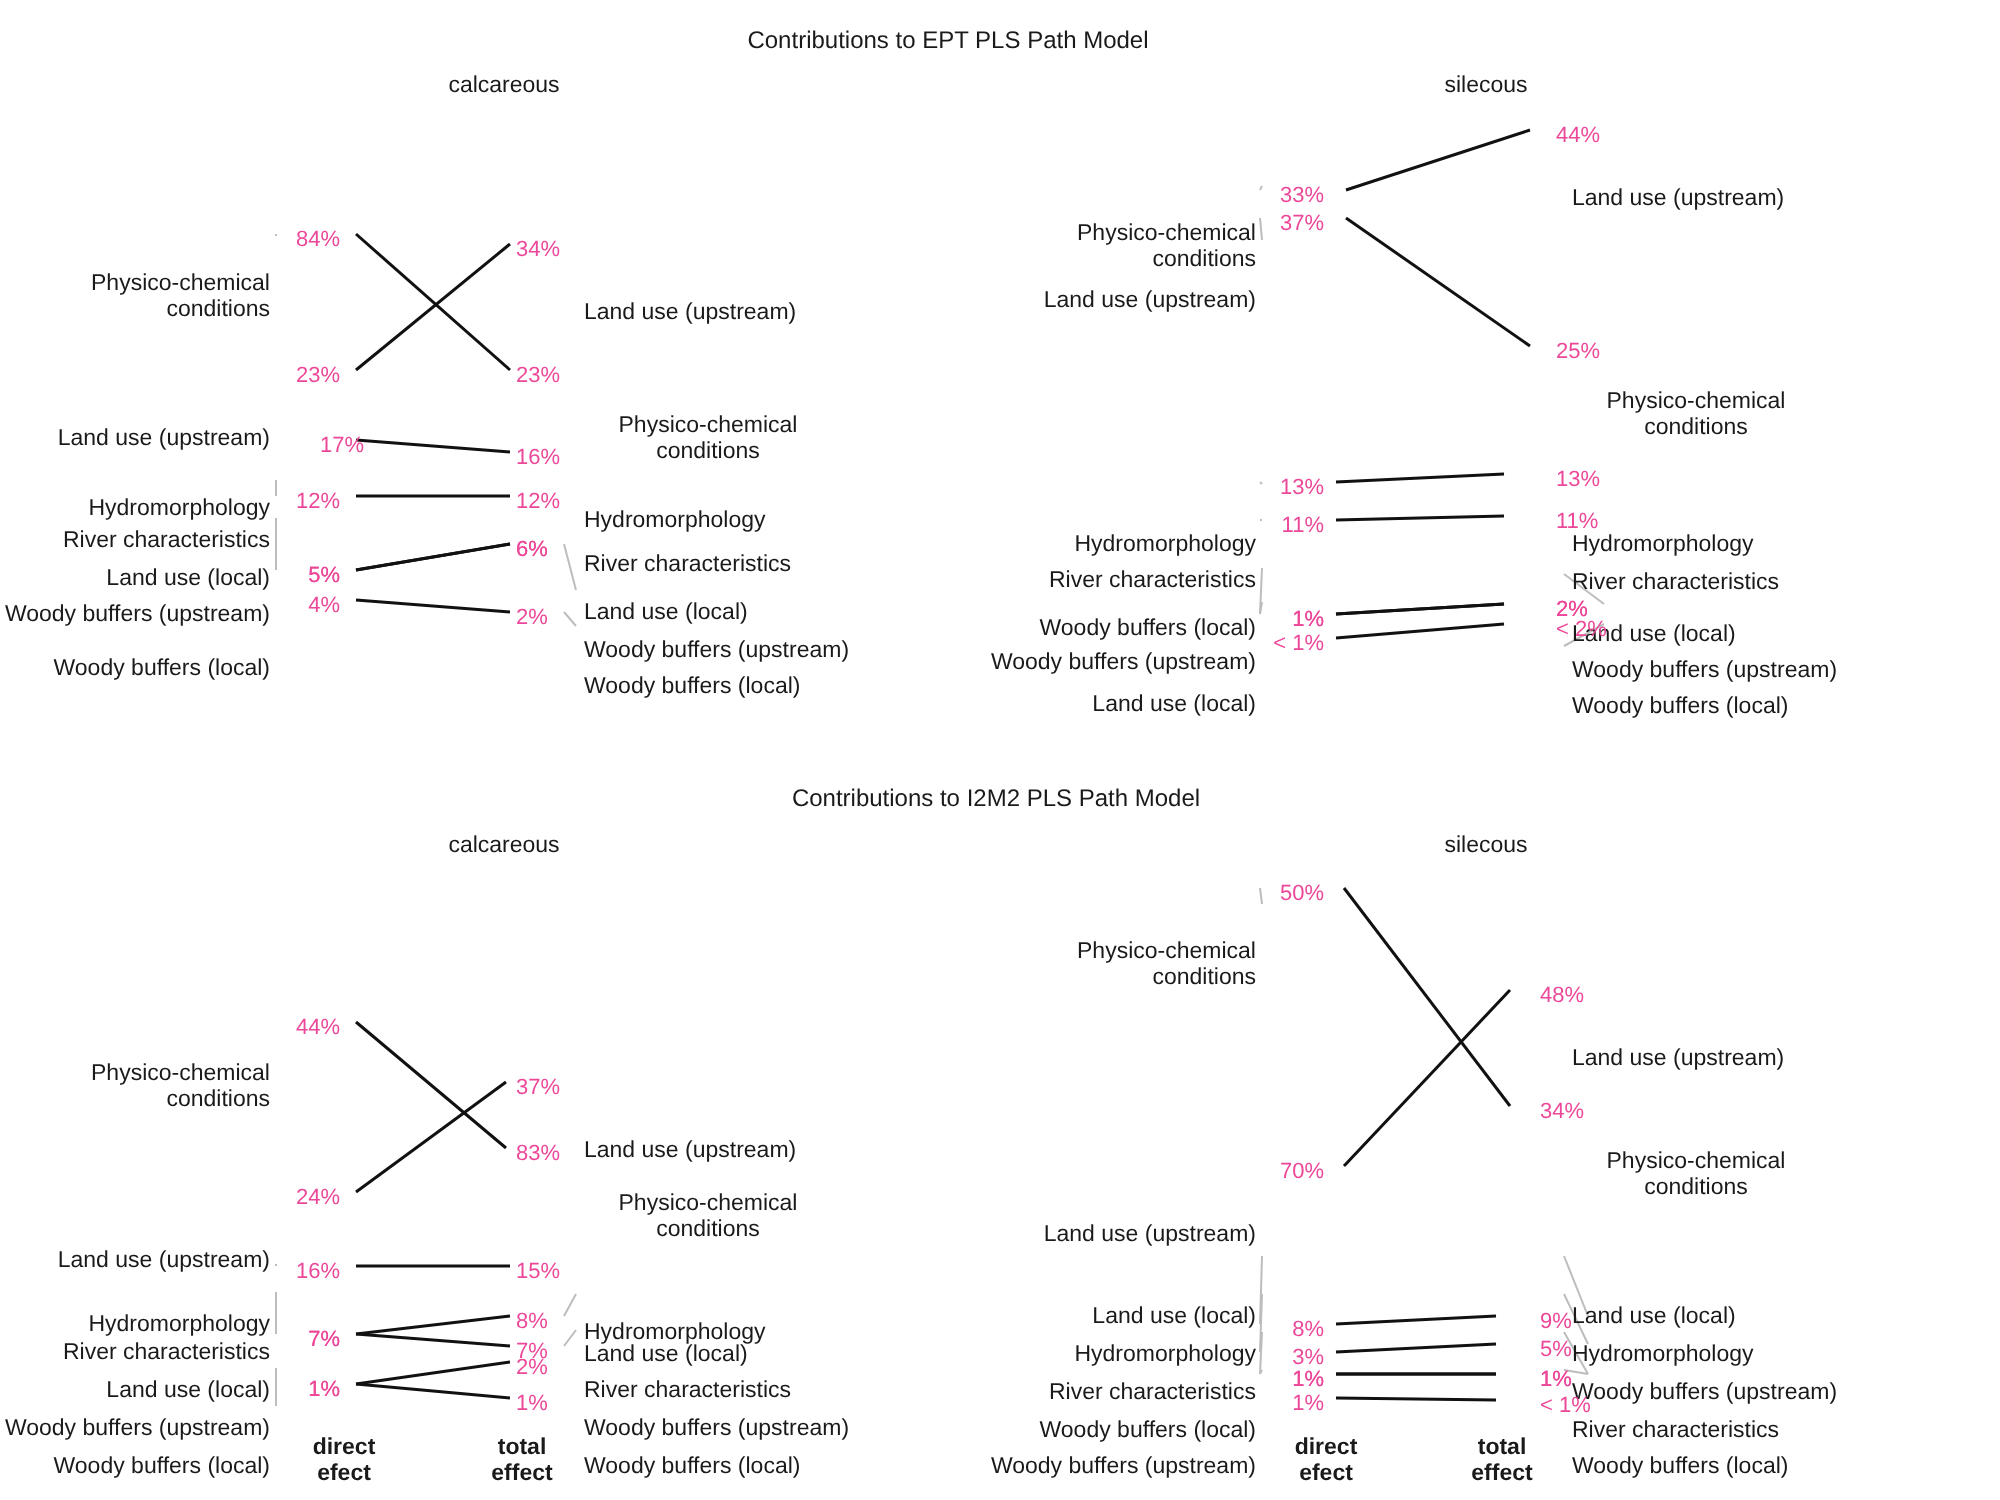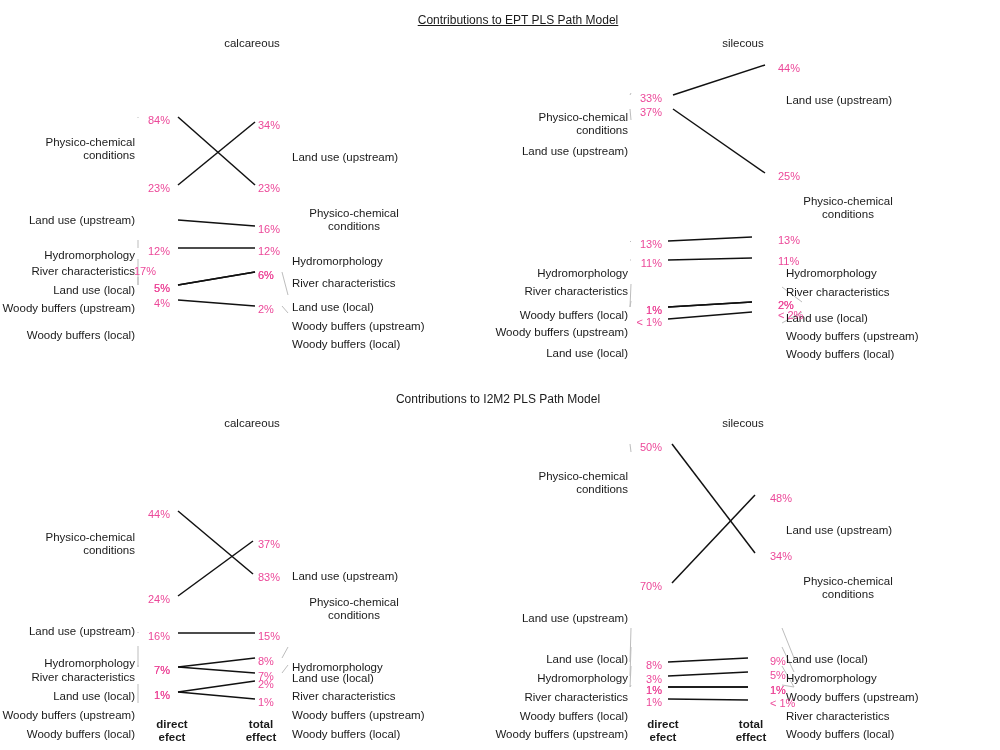--- a/index.html
+++ b/index.html
@@ -76,31 +76,31 @@
       <line x1="794" y1="672" x2="782" y2="647" stroke="#bdbdbd" stroke-width="1"></line>
       <line x1="794" y1="687" x2="782" y2="666" stroke="#bdbdbd" stroke-width="1"></line>
       <line x1="794" y1="687" x2="782" y2="685" stroke="#bdbdbd" stroke-width="1"></line>
       <line x1="668" y1="662" x2="748" y2="658" stroke="#111111" stroke-width="1.5"></line>
       <line x1="668" y1="676" x2="748" y2="672" stroke="#111111" stroke-width="1.5"></line>
       <line x1="668" y1="687" x2="748" y2="687" stroke="#111111" stroke-width="1.5"></line>
       <line x1="668" y1="687" x2="748" y2="687" stroke="#111111" stroke-width="1.5"></line>
       <line x1="668" y1="699" x2="748" y2="700" stroke="#111111" stroke-width="1.5"></line>
     </svg>
   <div id="overlay">
-      <div class="title" style="left: 518px; top: 20px; text-decoration: underline;">Contributions to EPT PLS Path Model</div>
+      <div class="title" style="left: 474px; top: 20px;">Contributions to EPT PLS Path Model</div>
       <div class="sub" style="left: 252px; top: 43px;">calcareous</div>
       <div class="val r" style="left: 170px; top: 120px;">84%</div>
       <div class="lbl rw" style="left: 135px; top: 117px;">Physico-chemical conditions</div>
       <div class="val r" style="left: 170px; top: 188px;">23%</div>
       <div class="lbl r" style="left: 135px; top: 188px;">Land use (upstream)</div>
       <div class="val l" style="left: 258px; top: 125px;">34%</div>
       <div class="lbl l" style="left: 292px; top: 125px;">Land use (upstream)</div>
       <div class="val l" style="left: 258px; top: 188px;">23%</div>
       <div class="lbl lw" style="left: 294px; top: 188px;">Physico-chemical conditions</div>
-      <div class="val r" style="left: 156px; top: 223px; margin-top: 48px;">17%</div>
+      <div class="val r" style="left: 182px; top: 223px;">17%</div>
       <div class="lbl r" style="left: 135px; top: 223px;">Hydromorphology</div>
       <div class="val r" style="left: 170px; top: 251px;">12%</div>
       <div class="lbl r" style="left: 135px; top: 239px;">River characteristics</div>
       <div class="val r" style="left: 170px; top: 288px;">5%</div>
       <div class="lbl r" style="left: 135px; top: 258px;">Land use (local)</div>
       <div class="val r" style="left: 170px; top: 288px;">5%</div>
       <div class="lbl r" style="left: 135px; top: 276px;">Woody buffers (upstream)</div>
       <div class="val r" style="left: 170px; top: 303px;">4%</div>
       <div class="lbl r" style="left: 135px; top: 303px;">Woody buffers (local)</div>
       <div class="val l" style="left: 258px; top: 229px;">16%</div>

